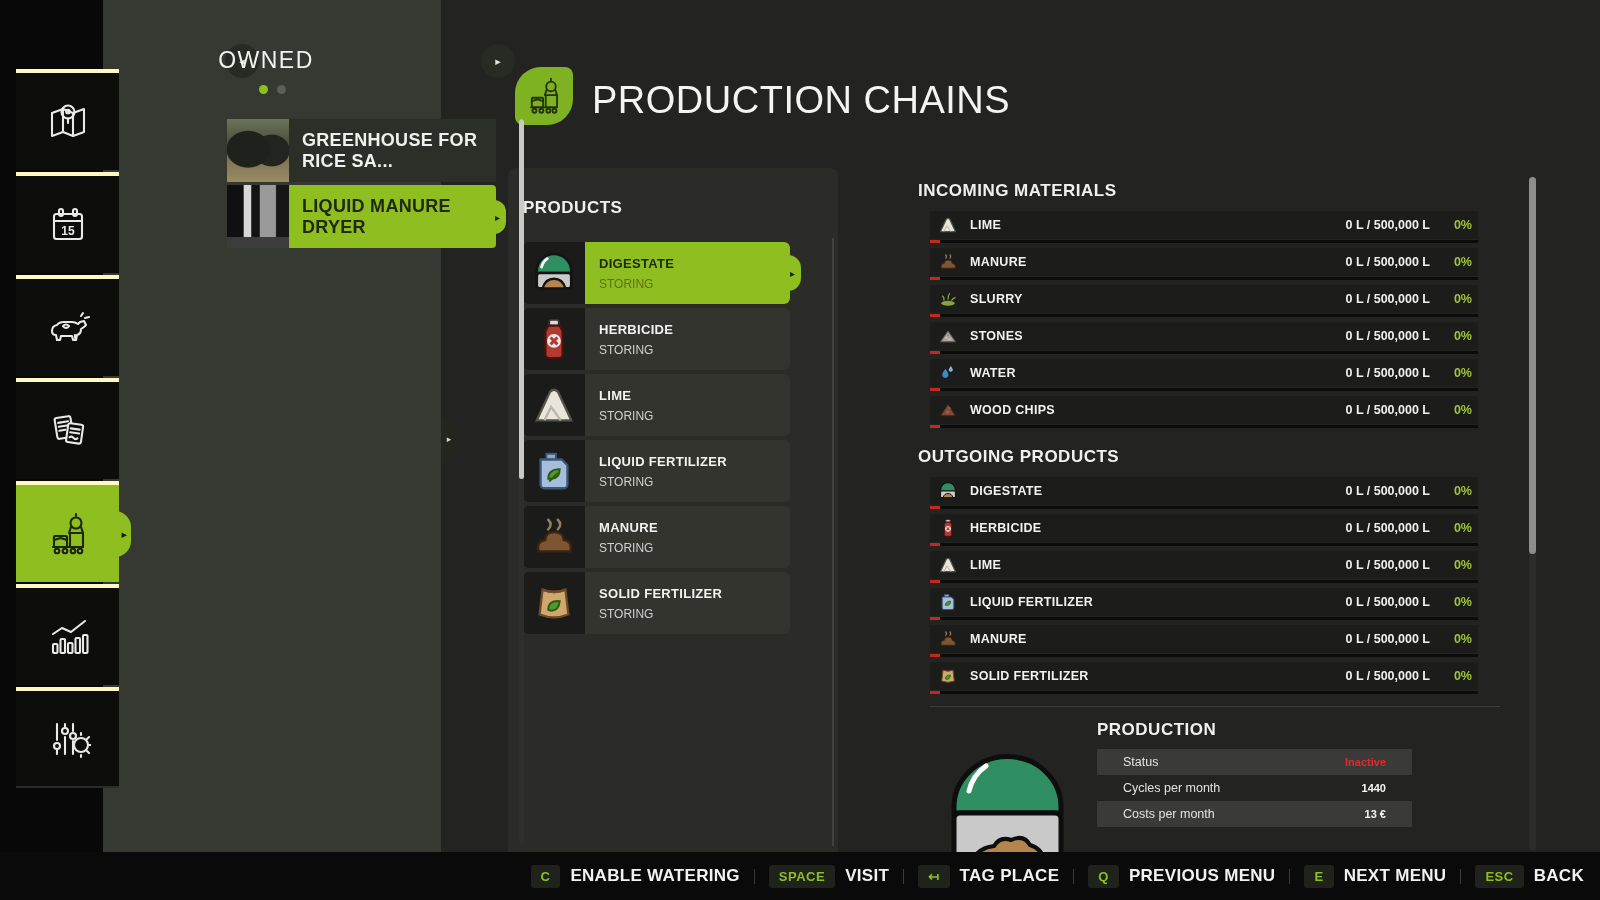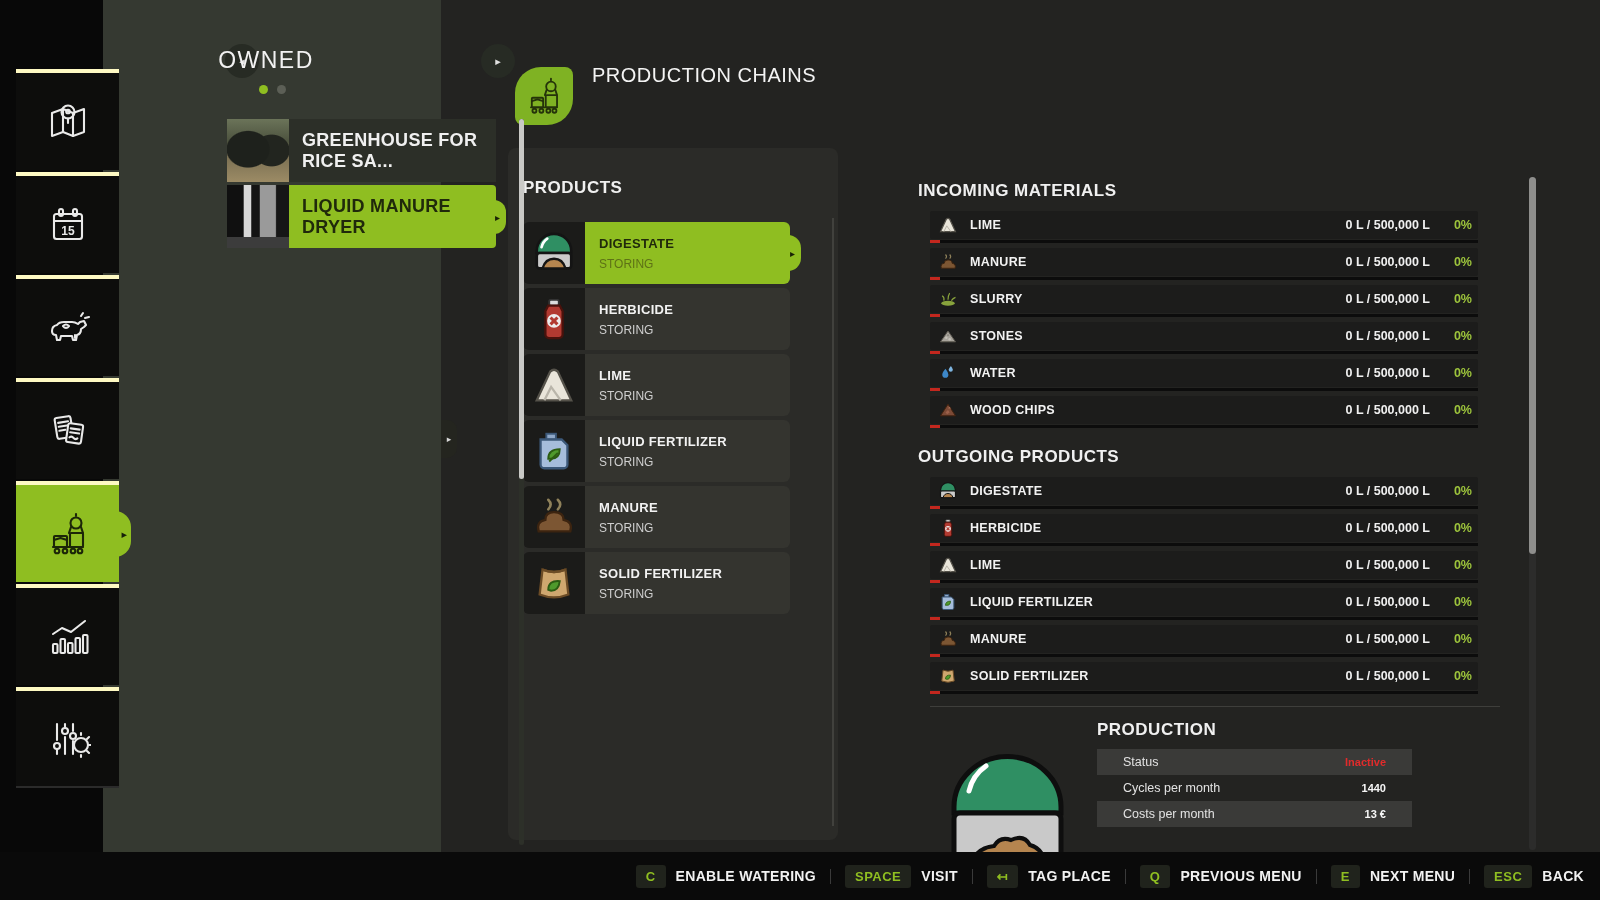--- a/index.html
+++ b/index.html
@@ -54,24 +54,24 @@
   .owned-scroll{position:absolute;left:416px;top:119px;width:5px;height:726px;background:#2d3029;border-radius:3px;}
   .owned-scroll .thumb{width:5px;height:360px;background:#c9c9c6;border-radius:3px;}
   .panel-handle{position:absolute;left:441px;top:420px;width:16px;height:38px;background:#24251f;
     border-radius:0 10px 10px 0;display:flex;align-items:center;justify-content:center;color:#d8d8d8;
     font-size:9px;z-index:25;cursor:pointer;}
 
   
   .hdr-icon{position:absolute;left:515px;top:67px;width:58px;height:58px;background:#7fb223;
     border-radius:26px 8px 26px 8px;display:flex;align-items:center;justify-content:center;}
   .hdr-icon svg{stroke:#25330a;fill:none;stroke-width:2.1;stroke-linecap:round;stroke-linejoin:round;}
-  .hdr-title{position:absolute;left:592px;top:64px;color:#f4f4f4;font-size:20px;font-weight:normal;letter-spacing:.5px;}
+  .hdr-title{position:absolute;left:592px;top:79px;color:#f4f4f4;font-size:38px;font-weight:normal;letter-spacing:.5px;}
 
   
-  .prod-card{position:absolute;left:508px;top:148px;width:330px;height:692px;background:#2b2b28;border-radius:8px;}
+  .prod-card{position:absolute;left:508px;top:168px;width:330px;height:692px;background:#2b2b28;border-radius:8px;}
   .prod-heading{position:absolute;left:15px;top:30px;color:#f0f0f0;font-size:17px;font-weight:bold;letter-spacing:.5px;}
   .prod-list{position:absolute;left:15px;top:74px;width:267px;}
   .prod-item{position:relative;display:flex;height:62px;margin-bottom:4px;}
   .prod-thumb{width:62px;flex:0 0 62px;background:#1b1b19;border-radius:6px 0 0 6px;
     display:flex;align-items:center;justify-content:center;}
   .prod-body{flex:1;background:#34342f;border-radius:0 6px 6px 0;display:flex;flex-direction:column;
     justify-content:center;padding-left:14px;}
   .prod-body .nm{color:#f2f2f2;font-size:13px;font-weight:bold;letter-spacing:.3px;}
   .prod-body .st{color:#cfcfcf;font-size:12px;margin-top:6px;}
   .prod-item.selected .prod-body{background:#8fbe21;}
@@ -109,21 +109,21 @@
 
   .right-scroll{position:absolute;left:1529px;top:177px;width:7px;height:673px;background:#2c2c2b;border-radius:4px;}
   .right-scroll .thumb{width:7px;height:377px;background:#8e8e8c;border-radius:4px;}
 
   
   .bottombar{position:absolute;left:0;top:852px;width:1600px;height:48px;background:#0a0a0a;
     display:flex;align-items:center;justify-content:flex-end;padding-right:16px;box-sizing:border-box;z-index:40;}
   .hint{display:flex;align-items:center;}
   .hint .key{background:#20231c;color:#8fbe21;font-size:13px;font-weight:bold;padding:4px 10px;
     border-radius:3px;letter-spacing:.5px;}
-  .hint .lab{color:#f2f2f2;font-size:14px;font-weight:bold;margin-left:10px;letter-spacing:.3px;}
+  .hint .lab{color:#f2f2f2;font-size:17px;font-weight:bold;margin-left:10px;letter-spacing:.3px;}
   .hsep{width:1px;height:15px;background:#3a3a3a;margin:0 14px;}
 </style>
 </head>
 <body>
 
 <div class="stage">
 
   <div class="sidebar">
     <div class="side-tile" style="top:69px">
       <svg width="46" height="46" viewBox="0 0 46 46">

